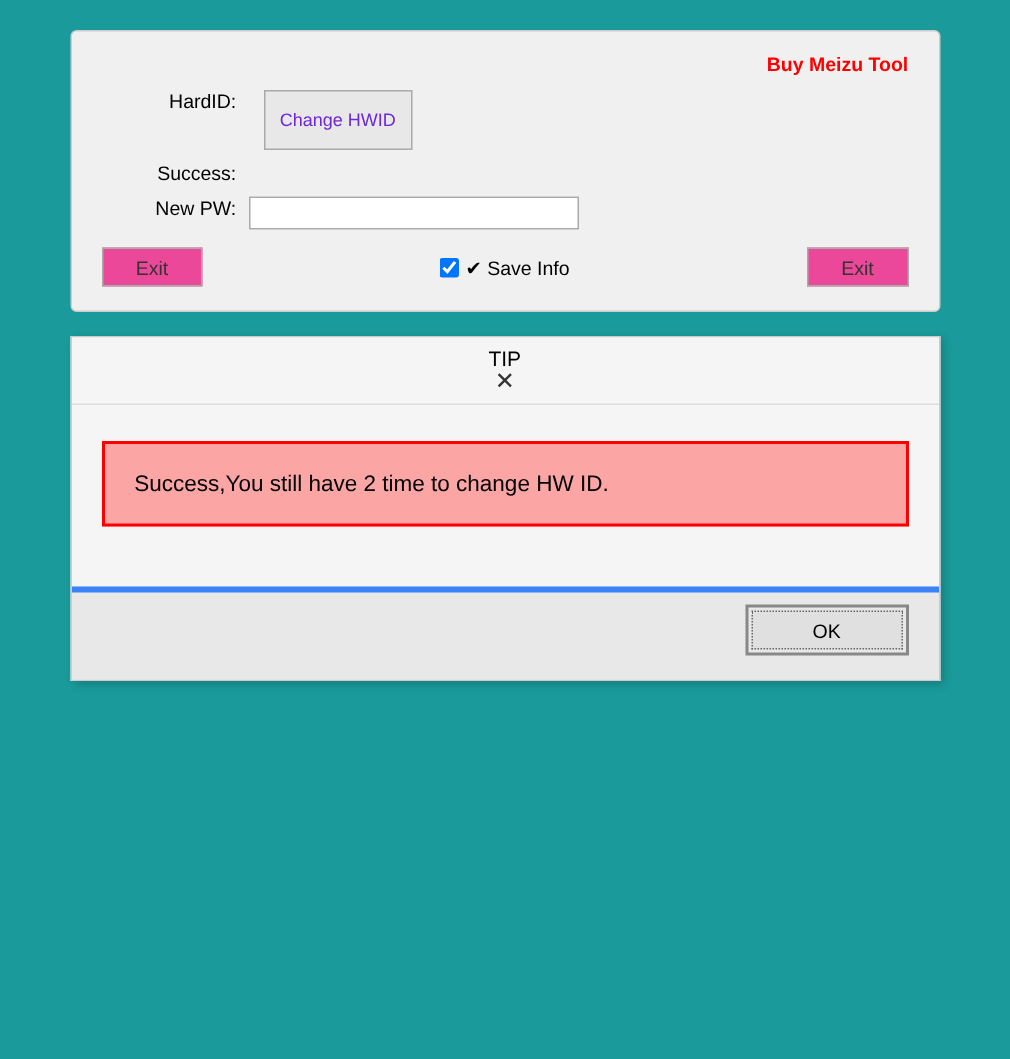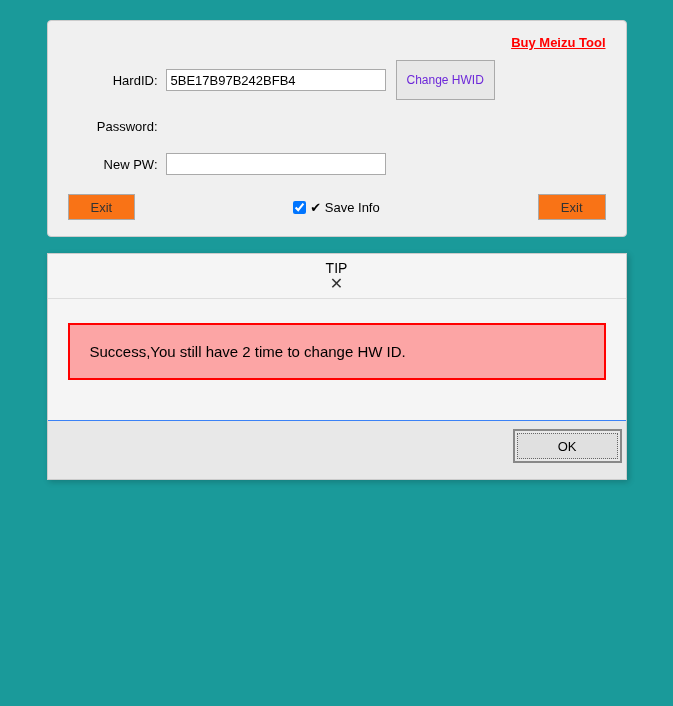--- a/index.html
+++ b/index.html
@@ -26,29 +26,27 @@
       padding: 14px 20px 16px 20px;
       position: relative;
     }
 
     .buy-link {
       display: block;
       text-align: right;
       color: red;
       font-weight: bold;
       font-size: 13px;
-      text-decoration: underline;
       margin-bottom: 10px;
       cursor: pointer;
     }
 
     .form-row {
       display: flex;
-      align-items: center;
-      margin-bottom: 19px;
+      margin-bottom: 8px;
     }
 
     .form-label {
       width: 90px;
       text-align: right;
       margin-right: 8px;
       font-size: 13px;
       color: #000;
       font-weight: normal;
     }
@@ -81,21 +79,21 @@
     .bottom-row {
       display: flex;
       align-items: center;
       justify-content: space-between;
       margin-top: 12px;
     }
 
     .action-btn {
       height: 26px;
       padding: 0 22px;
-      background: #f97316;
+      background: #ec4899;
       border: 1px solid #aaa;
       font-size: 13px;
       cursor: pointer;
       color: #333;
     }
 
     .save-info-label {
       display: flex;
       align-items: center;
       font-size: 13px;
@@ -151,23 +149,23 @@
       padding: 18px 20px;
       font-size: 15px;
       color: #000;
       background: #fca5a5;
       margin-bottom: 20px;
     }
 
     .tip-footer {
       display: flex;
       justify-content: flex-end;
-      padding: 8px 4px 16px 20px;
+      padding: 8px 20px 16px 20px;
       background: #e8e8e8;
-      border-top: 1px solid #3b82f6;
+      border-top: 4px solid #3b82f6;
     }
 
     .ok-btn-wrapper {
       border: 2px solid #888;
       padding: 2px;
     }
 
     .ok-btn {
       height: 26px;
       padding: 0 40px;
@@ -180,26 +178,25 @@
   </style>
 </head>
 <body>
 
 <div class="top-panel">
 
   <a class="buy-link">Buy Meizu Tool</a>
 
   <div class="form-row">
     <span class="form-label">HardID:</span>
-    <input class="form-input" type="text" value="5BE17B97B242BFB4" readonly="" style="">
     <button class="change-btn">Change HWID</button>
   </div>
 
   <div class="form-row">
-    <span class="form-label">Password:</span>
+    <span class="form-label">Success:</span>
   </div>
 
 
   <div class="form-row">
     <span class="form-label">New PW:</span>
     <input class="form-input" type="text" value="" style="">
   </div>
 
   <div class="bottom-row">
     <button class="action-btn">Exit</button>

